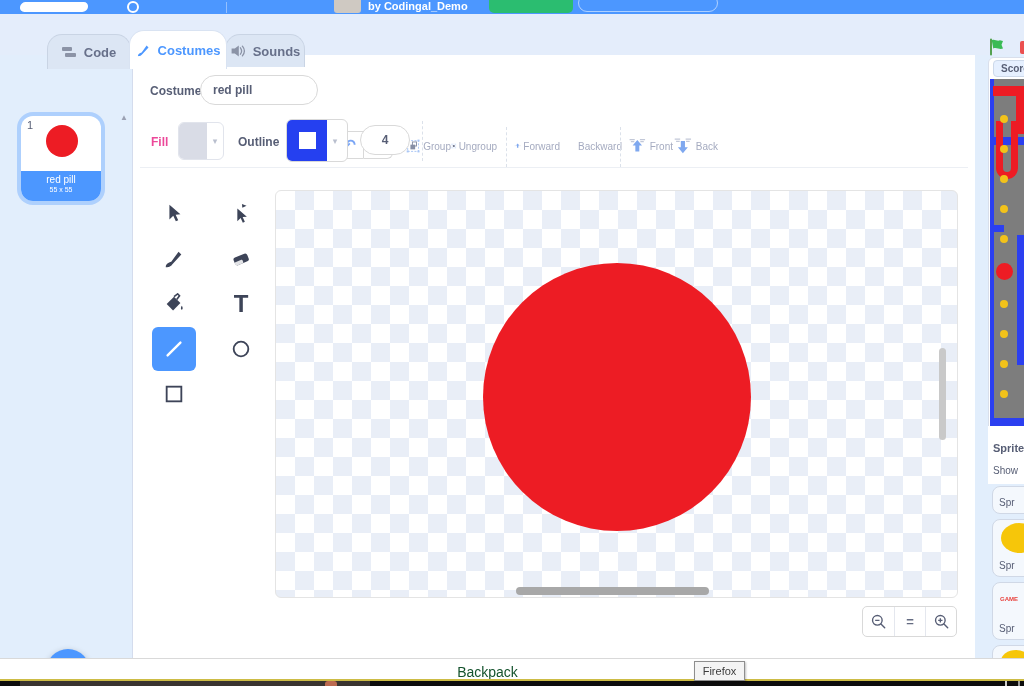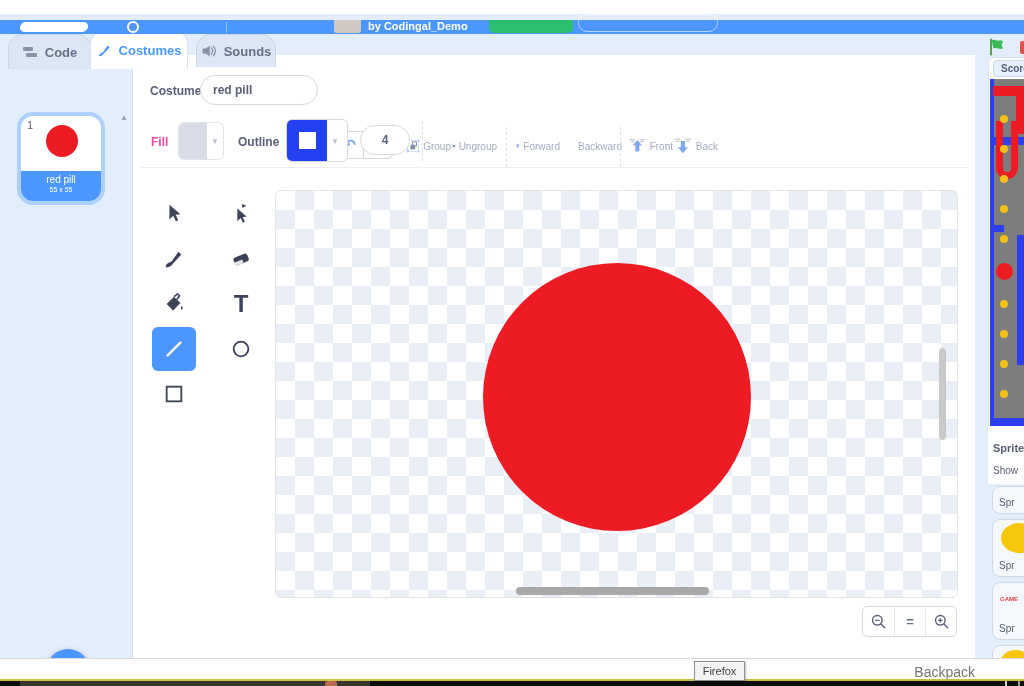--- a/index.html
+++ b/index.html
@@ -2,37 +2,37 @@
 <html><head>
 <meta charset="utf-8">
 <style>
   * { margin:0; padding:0; box-sizing:border-box; }
   html,body { width:1024px; height:686px; overflow:hidden; }
   body { font-family:"Liberation Sans", sans-serif; background:#fff; position:relative; }
   .abs { position:absolute; }
   .screen { position:absolute; left:0; top:0; width:1024px; height:686px; overflow:hidden; background:#fff; }
 
   
-  .menubar { left:0; top:0; width:1024px; height:14px; background:#4c97ff; z-index:30;margin-top:20px; }
+  .menubar { left:0; top:0; width:1024px; height:14px; background:#4c97ff; z-index:30; }
   .logo-blob { left:20px; top:2px; width:68px; height:10px; background:#fff; border-radius:5px; transform:skewX(-8deg); }
   .globe { left:127px; top:1px; width:12px; height:12px; border:2px solid #fff; border-radius:50%; }
   .menubar-divider { left:226px; top:2px; width:1px; height:11px; background:rgba(255,255,255,.4); }
   .avatar { left:334px; top:0; width:27px; height:13px; background:#cfc9c2; border-radius:0 0 3px 3px; }
   .by-text { left:368px; top:-1px; width:140px; height:15px; color:#fff; font-size:11px; font-weight:bold; line-height:15px; white-space:nowrap; }
   .share-btn { left:489px; top:0; width:84px; height:13px; background:#2bbd70; border-radius:0 0 5px 5px; }
   .see-box { left:578px; top:-6px; width:140px; height:18px; border:1px solid rgba(255,255,255,.55); border-radius:10px; }
 
   
   .tabbar { left:0; top:14px; width:1024px; height:41px; background:#e4edfb; z-index:5; }
   .tab { position:absolute; display:flex; align-items:center; justify-content:center; gap:7px;
          border:1px solid #c9d4e4; border-bottom:none; border-radius:15px 15px 0 0;
-         background:#dce6f4; color:#67708a; font-size:13px; font-weight:bold; }
+         background:#dce6f4; color:#67708a; font-size:13px; font-weight:bold;margin-left:39px; }
   .tab-code { left:8px; top:20px; width:84px; height:35px; }
   .tab-costumes { left:90px; top:16px; width:98px; height:39px; background:#fff; border-color:#d9e3f2; color:#4c97ff; z-index:6; }
-  .tab-sounds { left:196px; top:20px; width:80px; height:33px; }
+  .tab-sounds { left:186px; top:20px; width:80px; height:33px; }
   .flag { left:988px; top:24px; width:18px; height:18px; }
   .stop-sliver { left:1020px; top:27px; width:4px; height:13px; background:#eb5050; border-radius:2px 0 0 2px; }
 
   
   .costume-panel { left:0; top:55px; width:133px; height:603px; background:#e2eefc; border-right:1px solid #d4dced; }
   .scroll-up { left:120px; top:58px; font-size:8px; color:#9ba1b3; cursor:pointer; }
   .costume-card { left:21px; top:61px; width:80px; height:85px; background:#fff; border-radius:12px;
                   box-shadow:0 0 0 4px rgba(76,151,255,.35); overflow:hidden; }
   .costume-index { position:absolute; left:6px; top:3px; font-size:11px; color:#575e75; }
   .costume-thumb { position:absolute; left:25px; top:9px; width:32px; height:32px; border-radius:50%; }
@@ -92,21 +92,21 @@
   .sprite-lbl { position:absolute; left:5px; top:16px; font-size:11px; font-weight:bold; color:#575e75; }
   .show-lbl { position:absolute; left:5px; top:39px; font-size:10px; color:#575e75; }
   .sprite-list { left:988px; top:484px; width:36px; height:174px; background:#e2eefc; }
   .sprite-card { position:absolute; left:4px; width:54px; background:#f4f8fd; border:1px solid #d0d8e6; border-radius:8px; overflow:hidden; }
   .sprite-card .sl { position:absolute; left:6px; bottom:5px; font-size:10px; color:#575e75; }
   .ball { position:absolute; background:#f6c60a; border-radius:50%; }
   .game-txt { position:absolute; left:7px; top:13px; font-size:6px; font-weight:bold; color:#e8413c; white-space:nowrap; }
 
   
   .backpack { left:0; top:658px; width:1024px; height:21px; background:#fff; border-top:1px solid #d9d9d9; z-index:10; }
-  .backpack-lbl { position:absolute; left:0; top:5px; width:975px; text-align:right; font-size:14px; color:#737373; }
+  .backpack-lbl { position:absolute; left:0; top:5px; width:975px; text-align:center; font-size:14px; color:#14532d; }
   .tooltip { left:694px; top:661px; width:51px; height:20px; background:#f4f4f4; border:1px solid #8e8e8e;
              font-size:11px; color:#3c3c3c; text-align:center; line-height:18px; z-index:20; box-shadow:1px 1px 2px rgba(0,0,0,.25); }
 
   
   .task-accent { left:0; top:679px; width:1024px; height:2px; background:#cdbc45; z-index:15; }
   .taskbar { left:0; top:681px; width:1024px; height:5px; background:#0d0d0d; z-index:15; }
   .task-seg { position:absolute; left:20px; top:0; width:350px; height:5px; background:#393430; }
   .task-ff { position:absolute; left:325px; top:0; width:12px; height:5px; background:#bb6a50; border-radius:3px 3px 0 0; }
   .task-r1 { position:absolute; left:1005px; top:0; width:2px; height:5px; background:#cfcfcf; }
   .task-r2 { position:absolute; left:1018px; top:0; width:2px; height:5px; background:#9a9a9a; }

